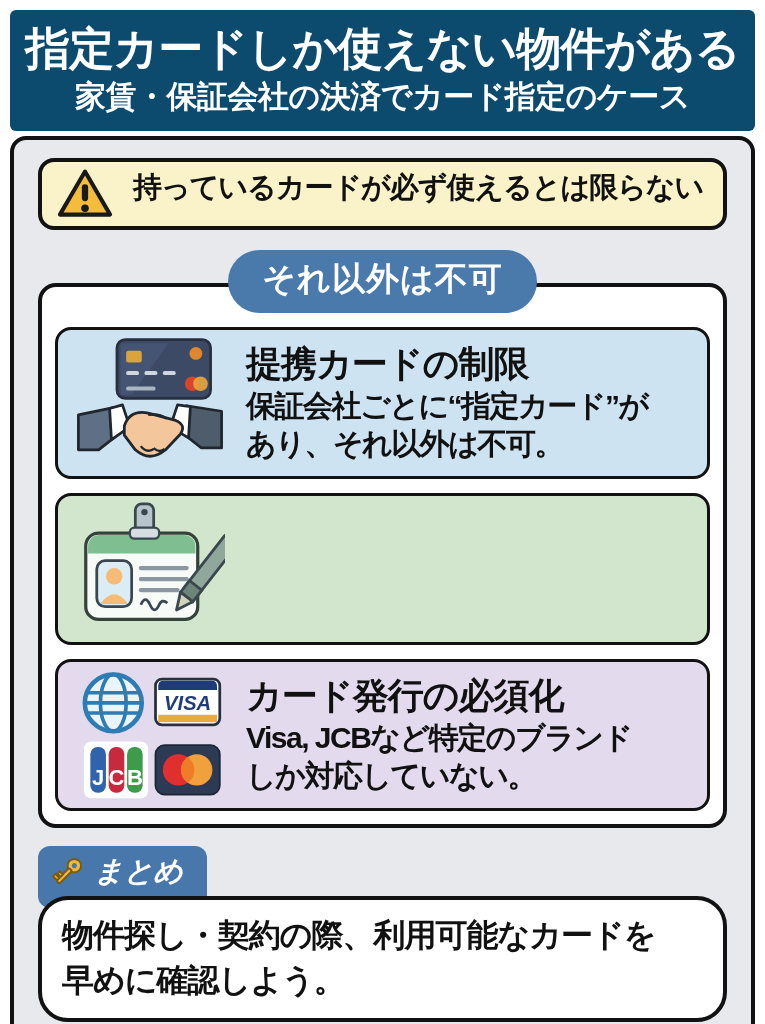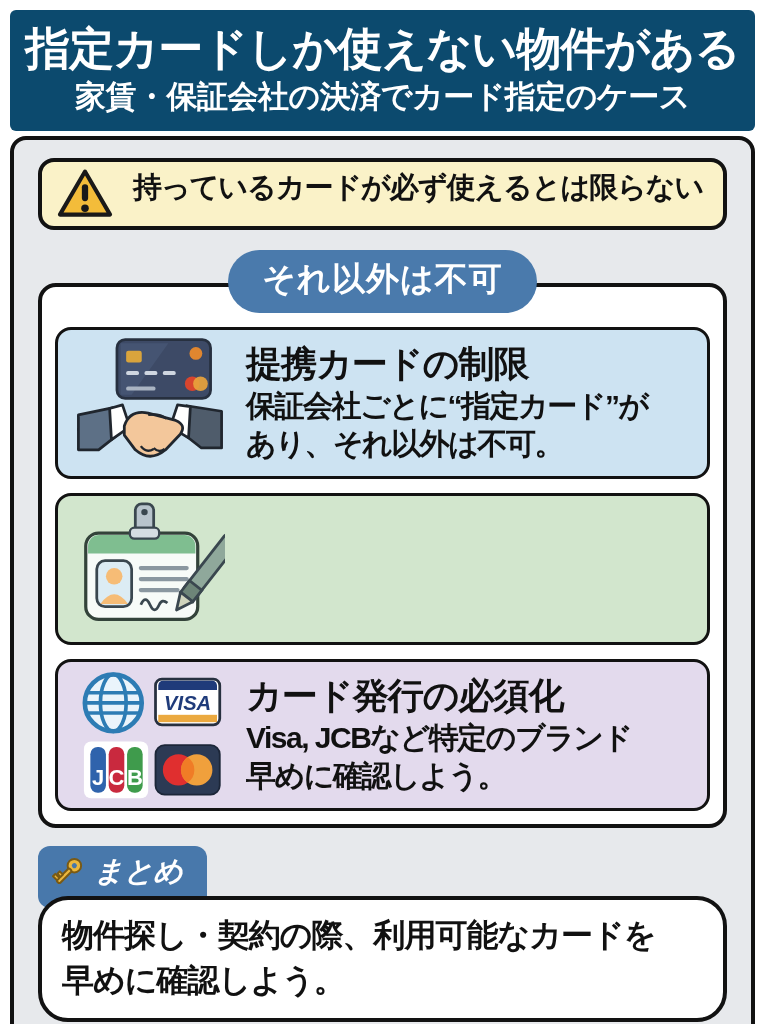--- a/index.html
+++ b/index.html
@@ -175,21 +175,21 @@
               <rect x="86" y="84" width="70" height="54" rx="10" fill="#2c3a54" stroke="#1c2638" stroke-width="2"></rect>
               <circle cx="111" cy="111" r="17" fill="#e02f2f"></circle>
               <circle cx="131" cy="111" r="17" fill="#f0a03c"></circle>
               <path d="M121 97 a17 17 0 0 0 0 28 a17 17 0 0 0 0 -28 Z" fill="#f07c26"></path>
             </g>
           </svg>
         </div>
         <div class="txt">
           <div class="ctitle">カード発行の必須化</div>
           <div class="cbody">Visa, JCBなど特定のブランド
-早めに確認しよう。</div>
+しか対応していない。</div>
         </div>
       </div>
     </div>
 
     <div class="sum-tab">
       <span>
         <svg width="36" height="36" viewBox="0 0 40 40">
           <g transform="rotate(135 20 20)" stroke="#7a5a14" stroke-width="2.2" stroke-linejoin="round">
             <circle cx="10" cy="20" r="7.5" fill="#ecb83d"></circle>
             <circle cx="10" cy="20" r="2.8" fill="#4878ab" stroke="none"></circle>

